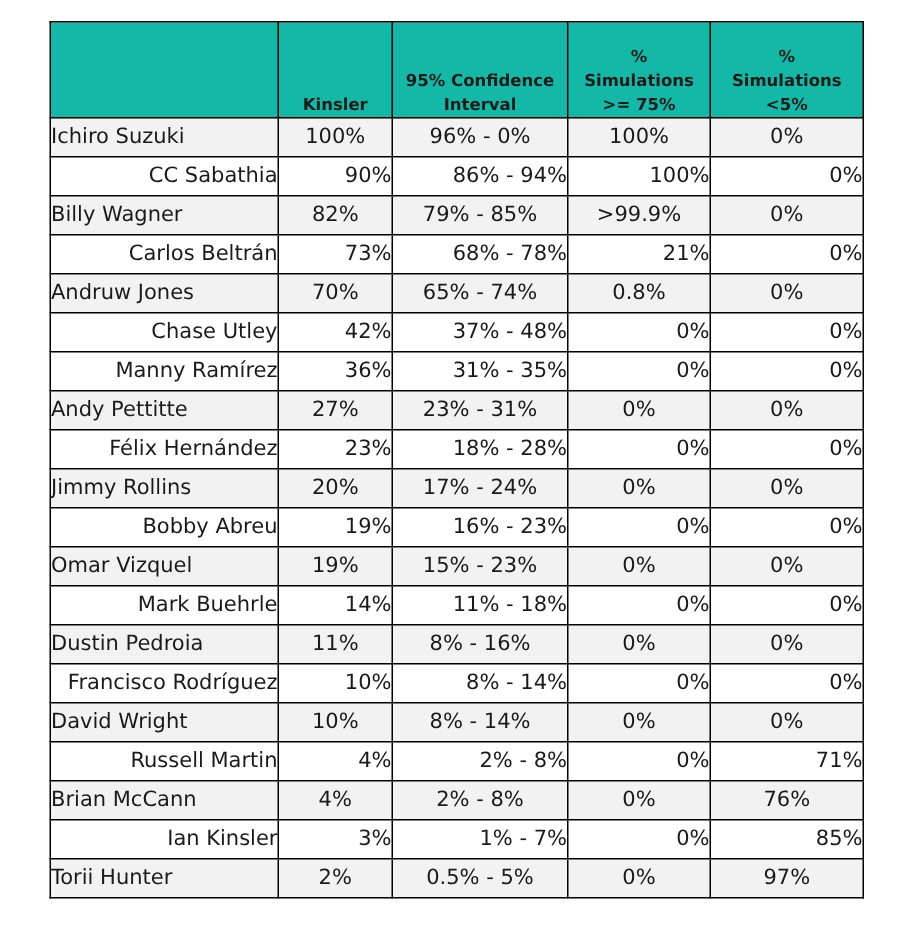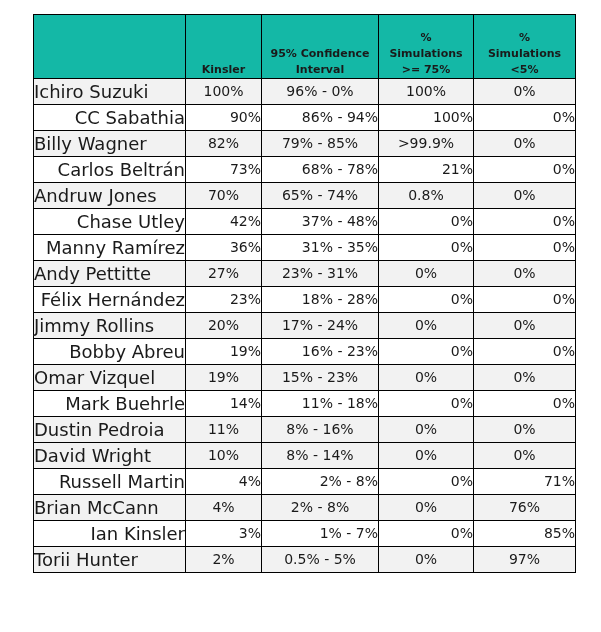--- a/index.html
+++ b/index.html
@@ -66,21 +66,21 @@
 
   tbody td {
     font-size: 14px;
     line-height: 23px;
     text-align: center;
     height: 25px;
   }
   tbody td.name-cell {
     text-align: left;
     padding-left: 4px;
-    font-size: 18px;
+    font-size: 14px;
   }
   
   #stats-table { border: 1px solid #000; }
   thead th { border-color: #000; }
   tbody td { border-left: 1px solid #000; border-right: 1px solid #000;
              border-top: 1px solid #000; border-bottom: 1px solid #000; }
 </style>
 </head>
 <body>
 
@@ -209,20 +209,27 @@
           <td>0%</td>
           <td>0%</td>
         </tr>
         <tr class="shade">
           <td class="name-cell">Dustin Pedroia</td>
           <td>11%</td>
           <td>8% - 16%</td>
           <td>0%</td>
           <td>0%</td>
         </tr>
+        <tr class="plain">
+          <td class="name-cell">Francisco Rodríguez</td>
+          <td>10%</td>
+          <td>8% - 14%</td>
+          <td>0%</td>
+          <td>0%</td>
+        </tr>
         <tr class="shade">
           <td class="name-cell">David Wright</td>
           <td>10%</td>
           <td>8% - 14%</td>
           <td>0%</td>
           <td>0%</td>
         </tr>
         <tr class="plain">
           <td class="name-cell">Russell Martin</td>
           <td>4%</td>

